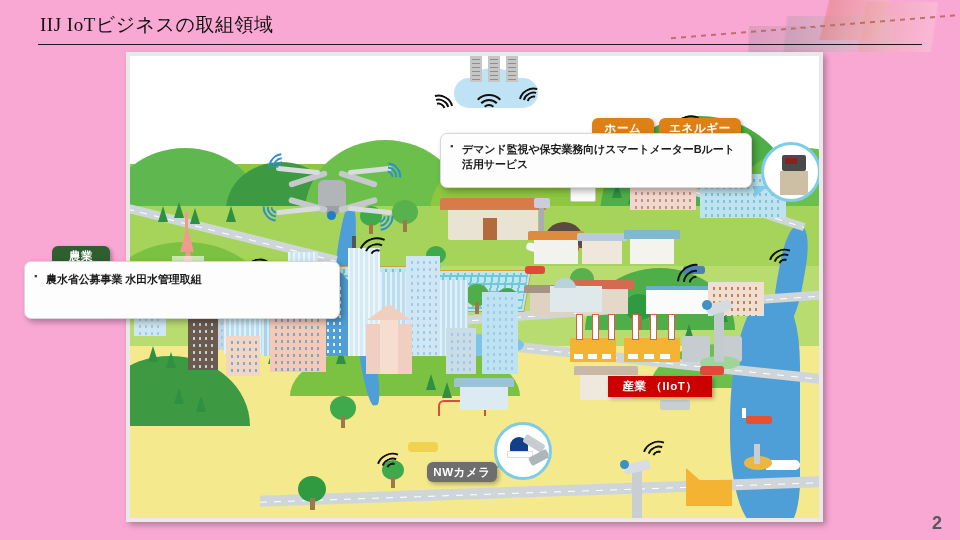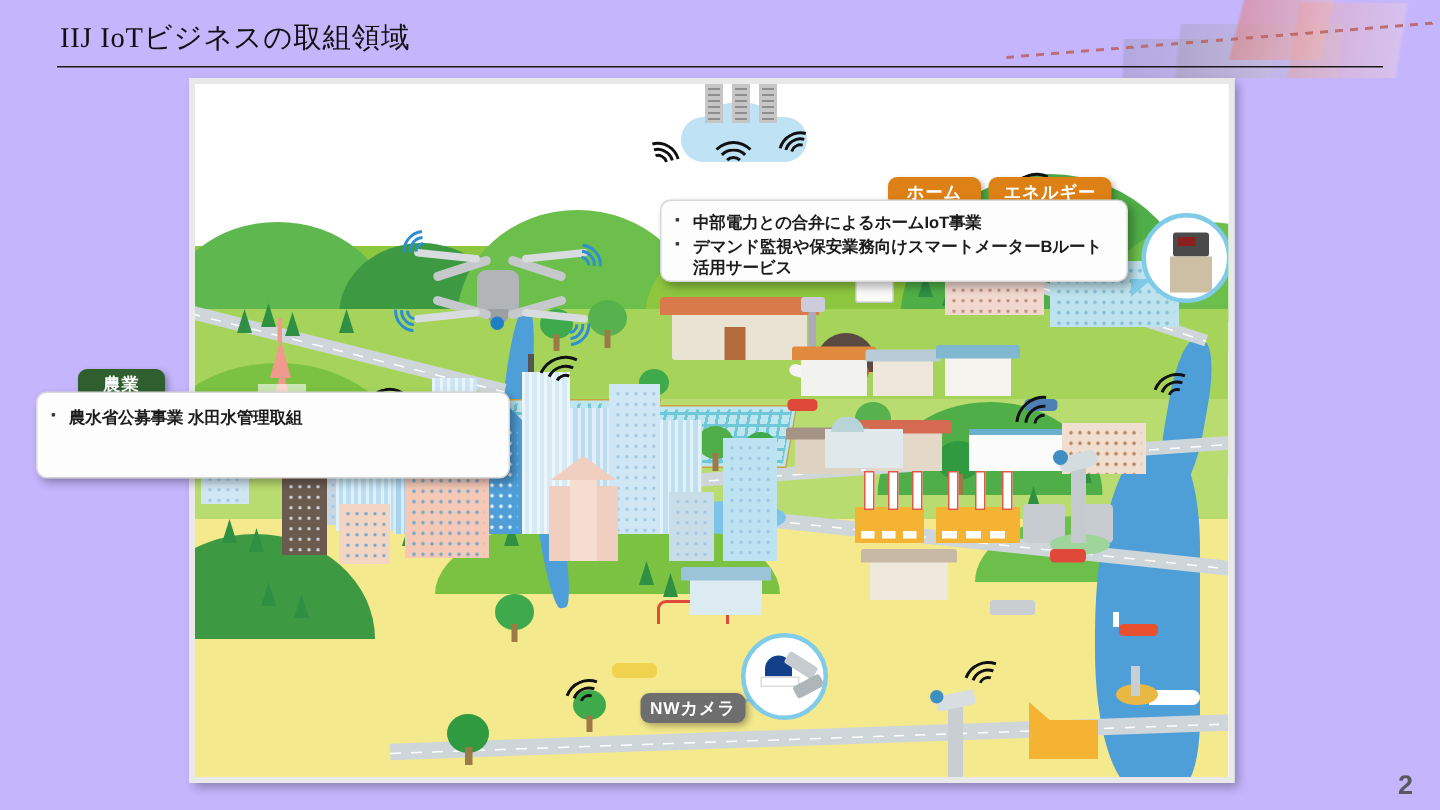--- a/index.html
+++ b/index.html
@@ -1,21 +1,21 @@
 <!DOCTYPE html>
 <html lang="ja"><head>
 <meta charset="utf-8">
 <style>
   html,body{margin:0;padding:0;}
   body{
     width:960px;height:540px;overflow:hidden;background:#ffffff;
     font-family:"Liberation Sans","DejaVu Sans",sans-serif;
     position:relative;
   }
-  .slide{position:absolute;inset:0;background:#c4b5fd;}
+  .slide{position:absolute;inset:0;background:#f9a8d4;}
 
   
   .hdr-ribbon{position:absolute;top:0;right:0;width:290px;height:52px;overflow:hidden;pointer-events:none;}
   .hdr-ribbon .sw{position:absolute;}
   .sw-pink1{top:-6px;right:-14px;width:240px;height:46px;
      background:linear-gradient(104deg,rgba(255,255,255,0) 38%,rgba(226,130,126,.55) 39%,rgba(241,186,183,.5) 62%,rgba(255,255,255,0) 63%);}
   .sw-pink2{top:2px;right:-30px;width:270px;height:52px;
      background:linear-gradient(99deg,rgba(255,255,255,0) 52%,rgba(233,160,157,.45) 53%,rgba(248,214,212,.35) 78%,rgba(255,255,255,0) 79%);}
   .sw-gray{top:16px;right:-10px;width:265px;height:44px;
      background:linear-gradient(96deg,rgba(255,255,255,0) 30%,rgba(150,150,150,.30) 31%,rgba(205,205,205,.30) 70%,rgba(255,255,255,0) 71%);}
@@ -496,32 +496,34 @@
   </div>
 
   <div class="tag" style="left:592px;top:118px;width:62px;height:20px;background:#dd8015;">
     <span>ホーム</span>
   </div>
   <div class="tag" style="left:659px;top:118px;width:82px;height:20px;background:#dd8015;">
     <span>エネルギー</span>
   </div>
   <div class="callout" style="left:440px;top:133px;width:312px;height:55px;padding:8px 10px 0 8px;">
     <ul>
-      <li>中部電力との合弁によるホームIoT事業</li>
       <li>デマンド監視や保安業務向けスマートメーターBルート活用サービス</li>
     </ul>
   </div>
 
   <div class="tag" style="left:52px;top:246px;width:58px;height:20px;background:#2f5e2f;">
     <span>農業</span>
   </div>
   <div class="callout" style="left:24px;top:261px;width:316px;height:58px;padding:10px 10px 0 8px;">
     <ul>
       <li>農水省公募事業 水田水管理取組</li>
     </ul>
   </div>
 
+  <div class="tag" style="left:608px;top:376px;width:104px;height:21px;background:#cc0000;border-radius:0;">
+    <span>産業 （IIoT）</span>
+  </div>
 
   <div class="tag" style="left:427px;top:462px;width:70px;height:20px;background:#6e6e6e;">
     <span>NWカメラ</span>
   </div>
 
 </div>
 
 </body></html>

